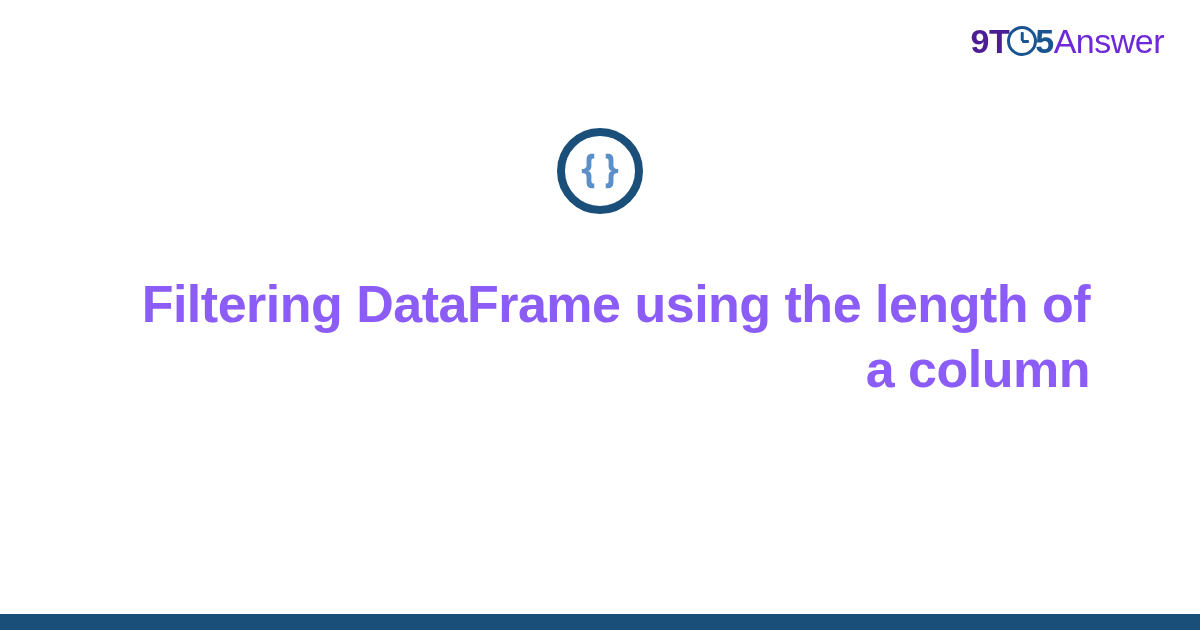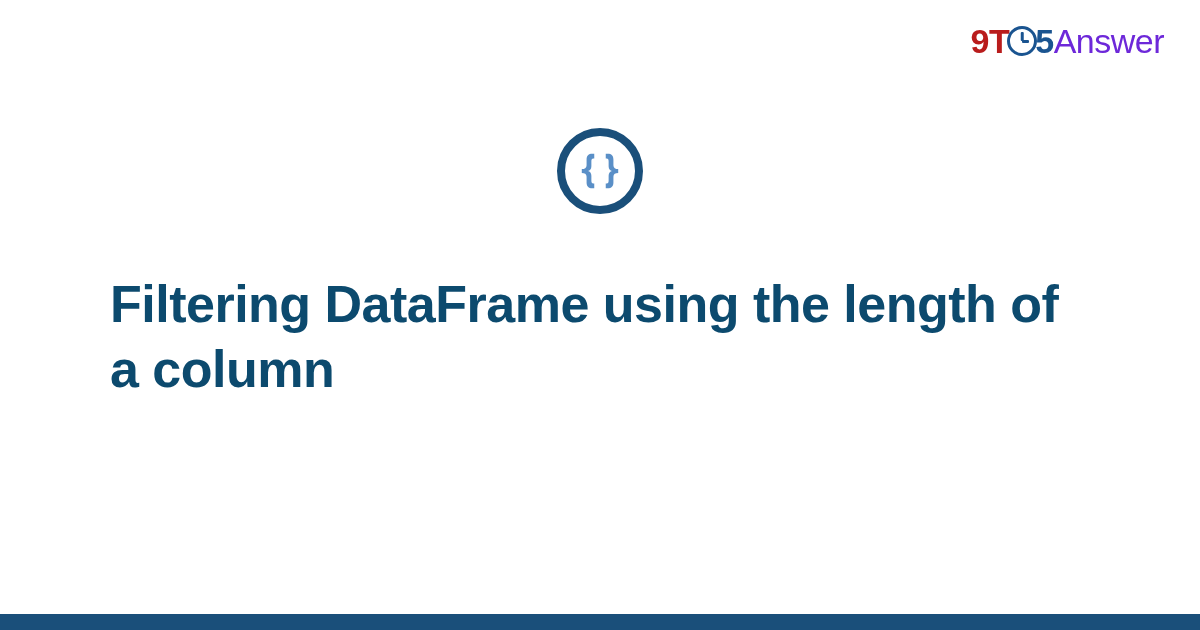--- a/index.html
+++ b/index.html
@@ -17,21 +17,21 @@
     }
     .logo {
       position: absolute;
       top: 22px;
       right: 36px;
       font-size: 34px;
       font-weight: 600;
       letter-spacing: -0.5px;
     }
     .logo-9t {
-      color: #b91c1c;
+      color: #4c1d95;
     }
     .logo-clock {
       display: inline-flex;
       align-items: center;
       justify-content: center;
       width: 30px;
       height: 30px;
       border: 3px solid #1a5490;
       border-radius: 50%;
       position: relative;
@@ -85,22 +85,22 @@
       justify-content: center;
       margin-bottom: 58px;
     }
     .braces-svg {
       width: 46px;
       height: 46px;
     }
     .title {
       font-size: 52px;
       font-weight: 700;
-      color: #0c4a6e;
-      text-align: left;
+      color: #8b5cf6;
+      text-align: right;
       line-height: 1.25;
       max-width: 980px;
       letter-spacing: -0.5px;
     }
     .bottom-bar {
       position: absolute;
       bottom: 0;
       left: 0;
       right: 0;
       height: 16px;

